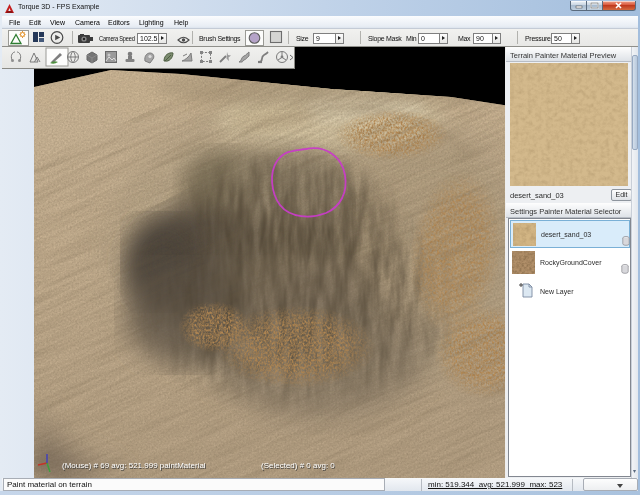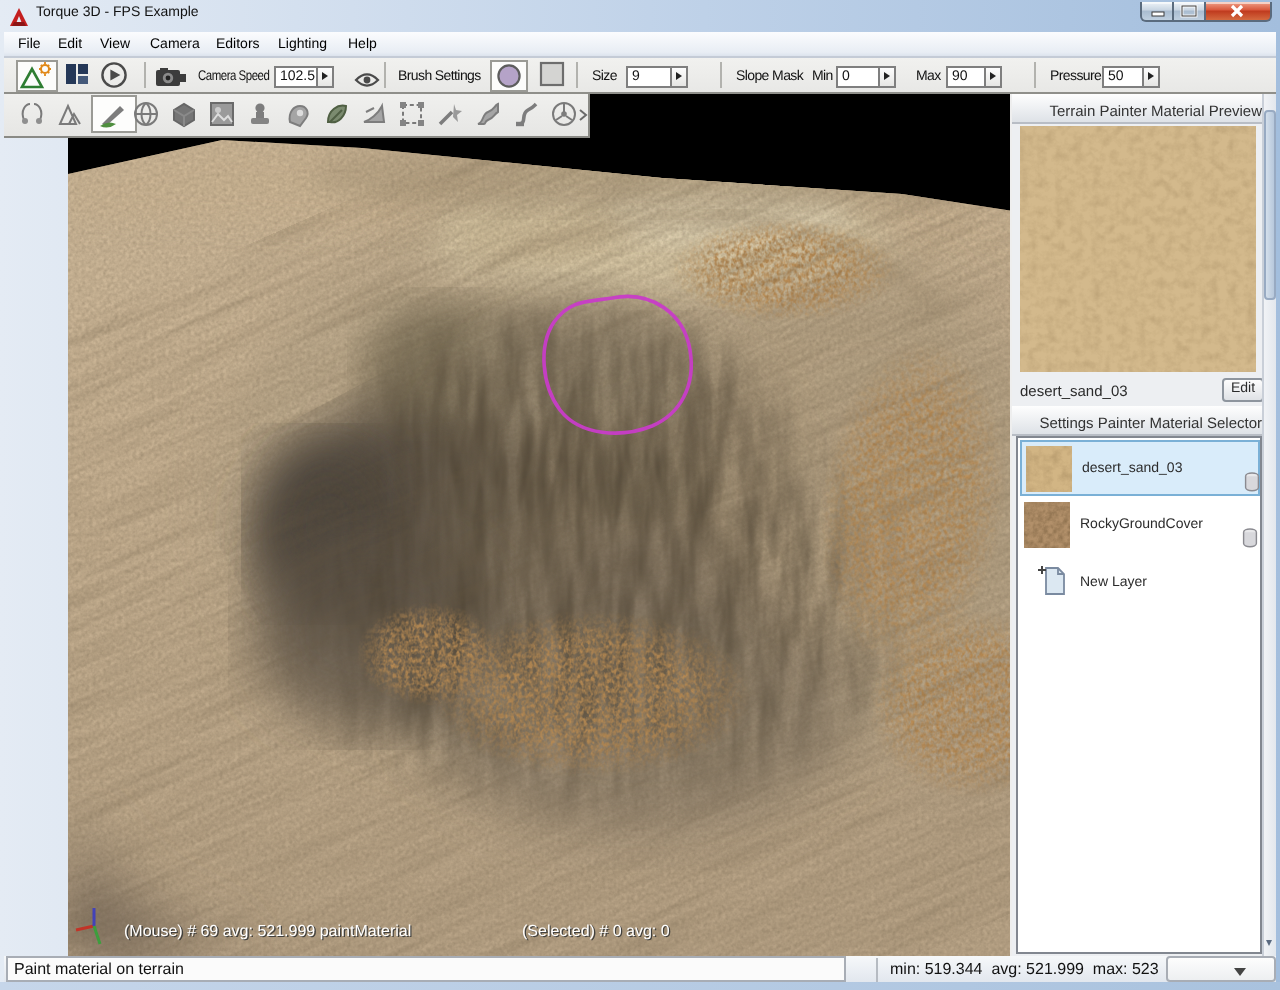--- a/index.html
+++ b/index.html
@@ -48,21 +48,21 @@
 
 #toolbar2 { left:2px; top:47px; width:293px; height:22px;
   background:linear-gradient(#f0f0ee,#e6e6e4);
   border-right:1px solid #8a8a85; border-bottom:1px solid #8a8a85; }
 
 
 #rpanel { left:505px; top:47px; width:126px; height:431px; background:#edeff2;
   border-left:1px solid #eeeeee; font-size:7px; color:#2b2b2b; }
 .phdr { position:absolute; left:0; width:125px; height:15px;
   background:linear-gradient(#fefefe,#dee2e7); border-bottom:1px solid #b8bdc5;
-  padding:4px 0 0 4px; font-size:7.5px; color:#333;text-align:right; }
+  padding:4px 0 0 4px; font-size:7.5px; color:#333; }
 #preview { position:absolute; left:4px; top:16px; width:118px; height:123px; }
 #matlabel { position:absolute; left:4px; top:144px; font-size:7.5px; }
 #editbtn { position:absolute; left:105px; top:142px; width:21px; height:12px;
   background:linear-gradient(#fdfdfd,#dfe2e6); border:1px solid #8e959e; border-radius:2px;
   font-size:7px; text-align:center; line-height:10px; }
 #selhdr { top:156px; }
 #listbox { position:absolute; left:2px; top:171px; width:123px; height:259px;
   background:#fff; border:1px solid #828790; }
 .lrow { position:absolute; left:1px; width:120px; height:28px; }
 .lrow.sel { background:#d9ecfa; border:1px solid #7ab0d6; }
@@ -72,24 +72,24 @@
 
 #vscroll { position:absolute; left:631px; top:47px; width:7px; height:431px;
   background:linear-gradient(to right,#f1f3f6,#e2e7ed); border-left:1px solid #c9cfd8; }
 #vthumb { position:absolute; left:0px; top:8px; width:6px; height:95px;
   background:linear-gradient(to right,#d4dfeb,#b7c8dc); border:1px solid #98aac2; border-radius:2px; }
 #vsbot { position:absolute; left:1px; top:420px; font-size:6px; color:#5a6a80; }
 
 
 #statusbar { left:2px; top:478px; width:636px; height:13px;
   background:linear-gradient(#f6f8fa,#e2e7ee); font-size:8px; color:#111; }
-#stat1 { position:absolute; left:1px; top:0px; width:420px; height:13px; background:#fbfbfb;
+#stat1 { position:absolute; left:1px; top:0px; width:382px; height:13px; background:#fbfbfb;
   border:1px solid #a8adb5; padding:1px 0 0 3px; }
-#stat2 { position:absolute; left:436px; top:1px; width:152px; height:12px;
-  border-left:1px solid #b6bbc2; border-right:1px solid #b6bbc2; padding:1px 0 4px 6px; }
+#stat2 { position:absolute; left:419px; top:1px; width:152px; height:12px;
+  border-left:1px solid #b6bbc2; border-right:1px solid #b6bbc2; padding:1px 0 4px 6px;text-decoration:underline; }
 #statcombo { position:absolute; left:581px; top:0px; width:55px; height:13px;
   background:linear-gradient(#fdfdfd,#edeff1); border:1px solid #a8adb5; border-radius:2px; }
 #statcombo:after { content:""; position:absolute; right:14px; top:5px;
   border-top:4px solid #444; border-left:3px solid transparent; border-right:3px solid transparent; }
 
 #botborder { left:0; top:491px; width:640px; height:4px;
   background:linear-gradient(to right,#c6d6ea,#a9c2de); }
 </style>
 </head>
 <body>

